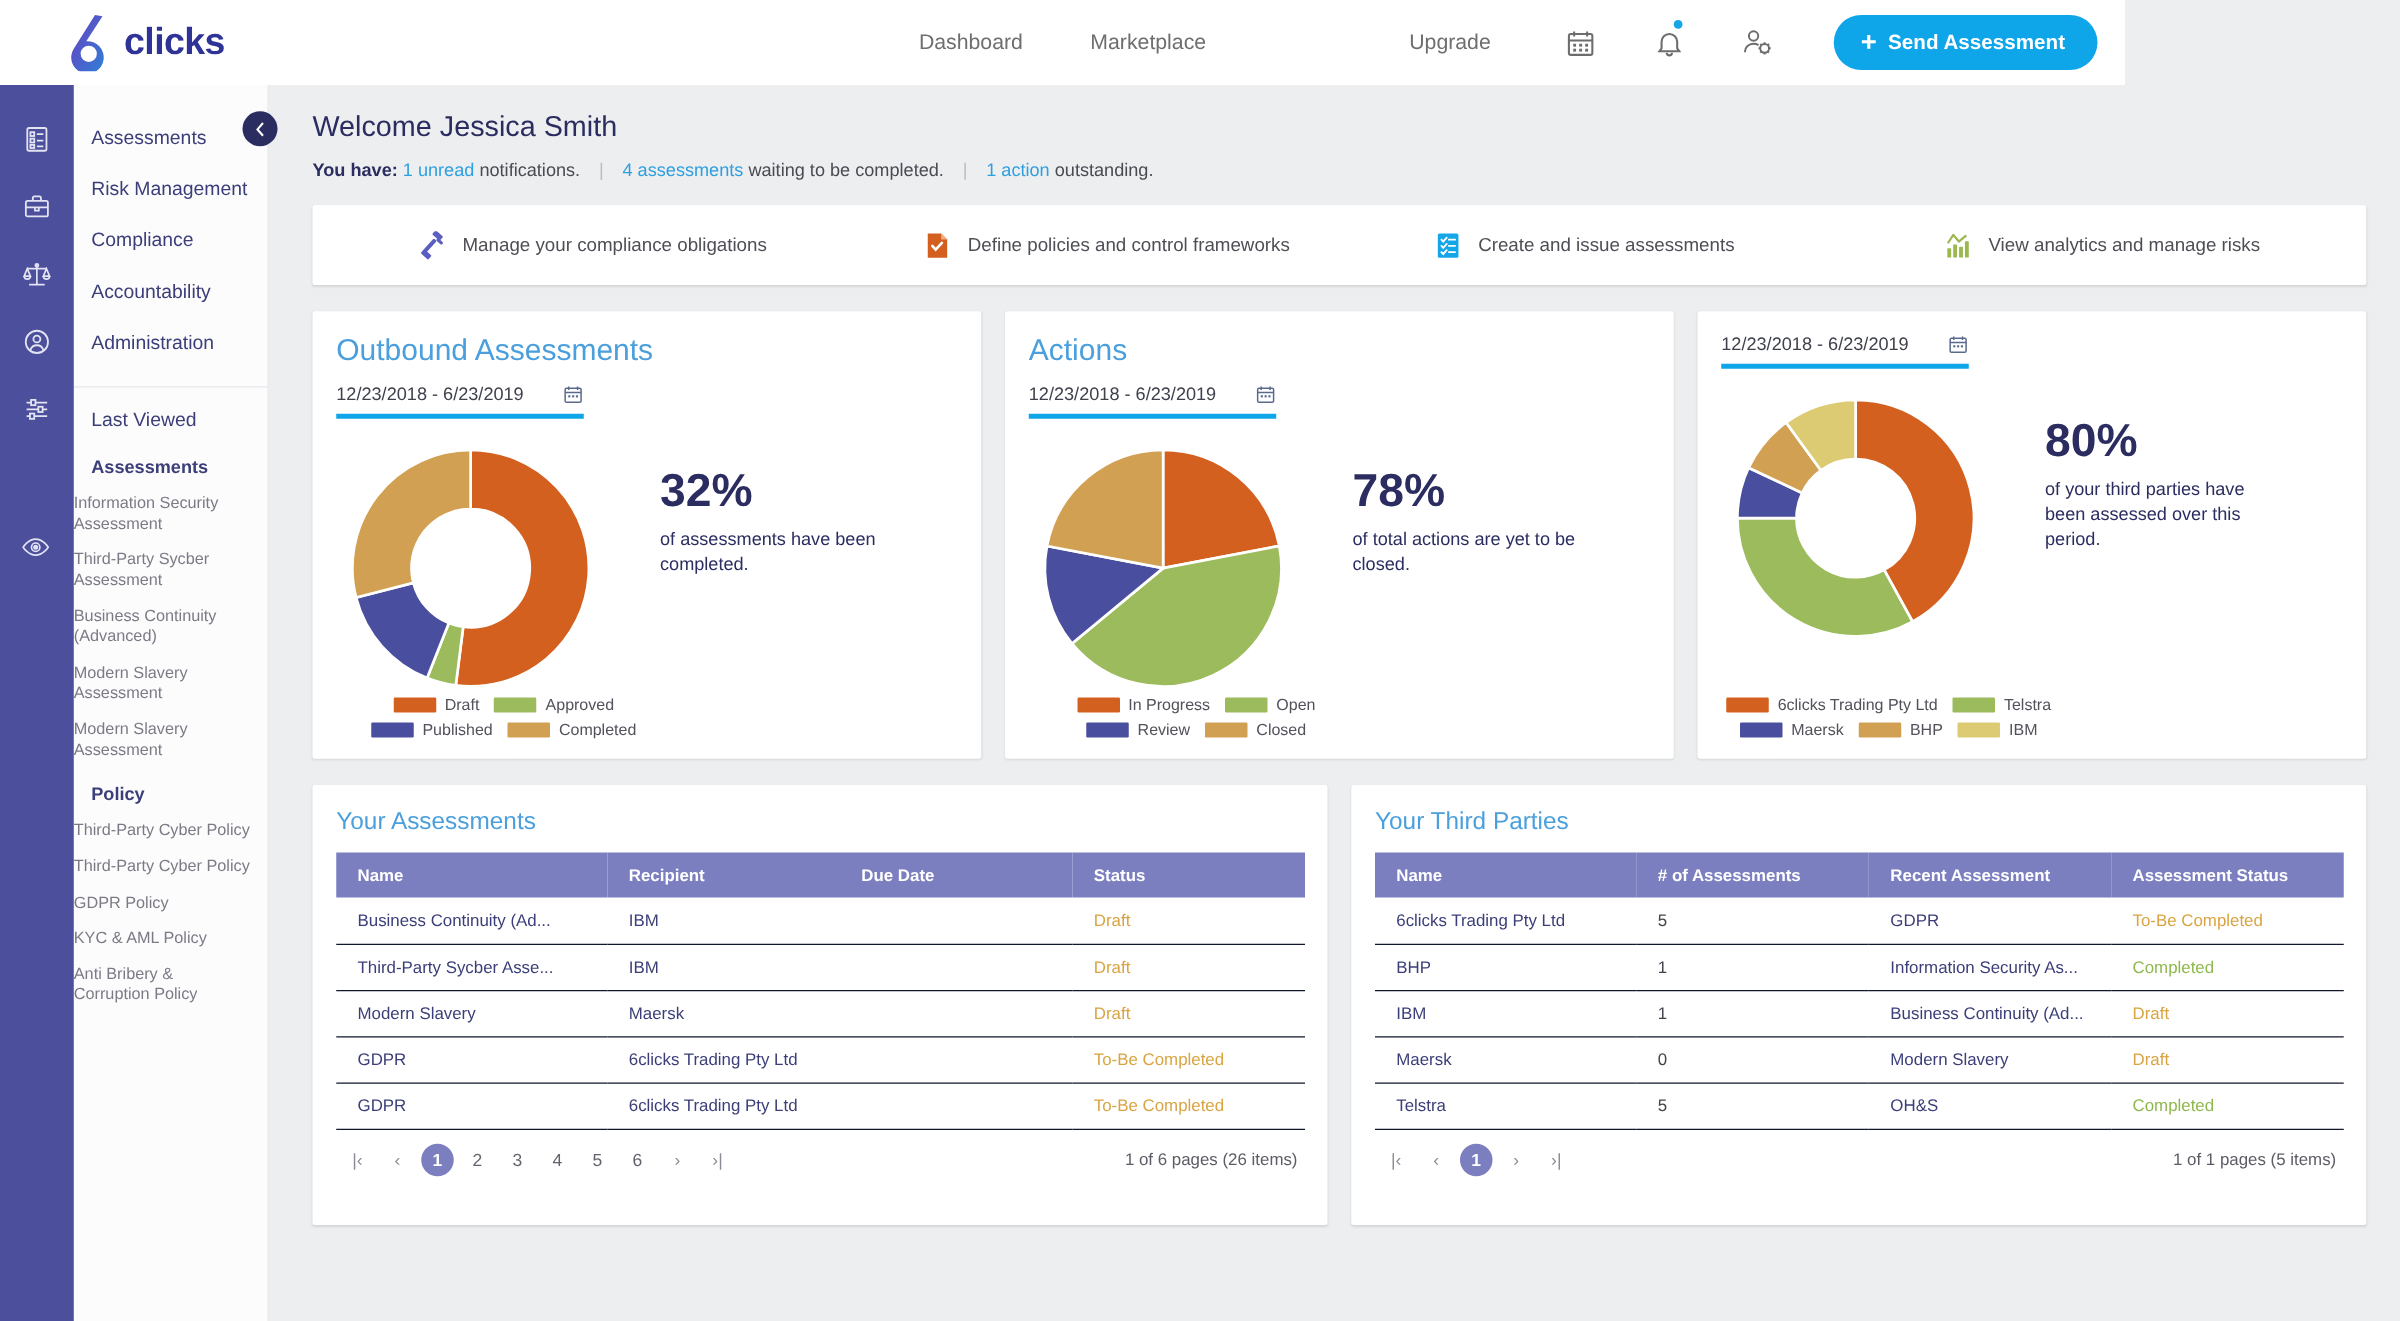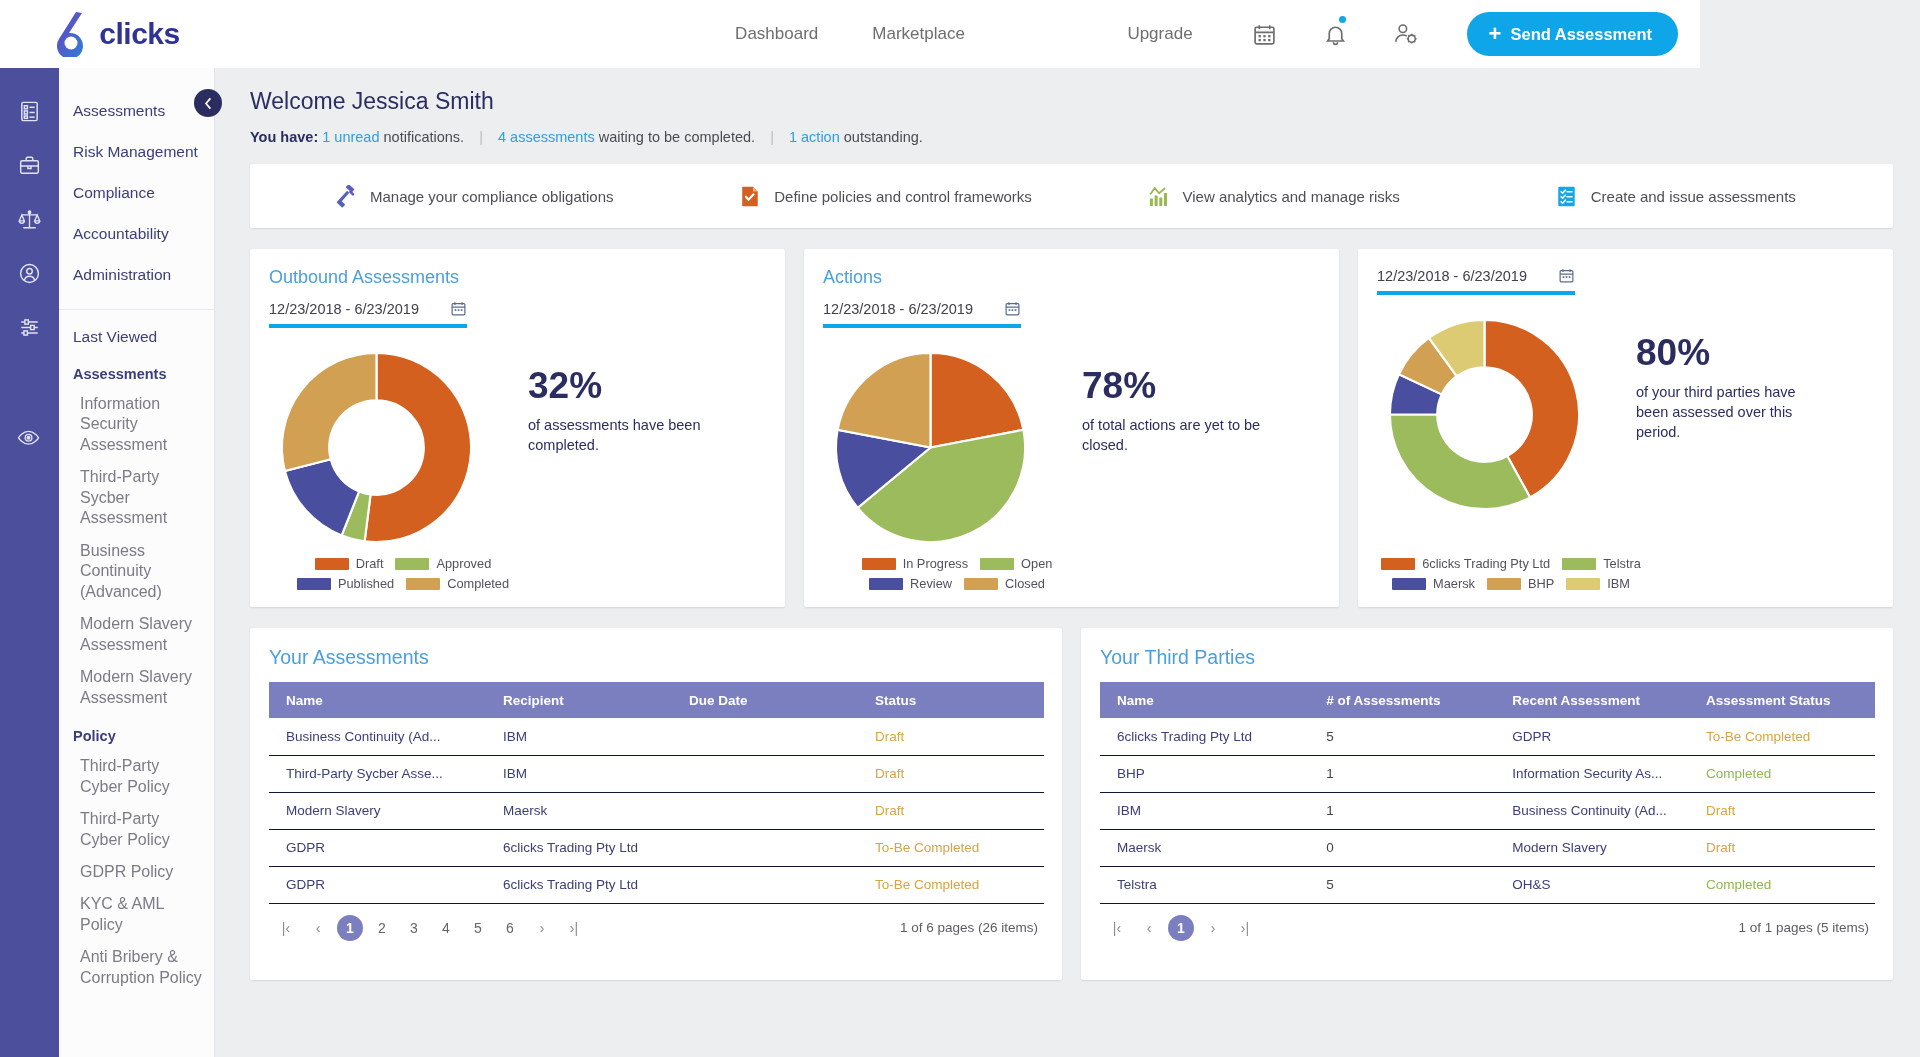--- a/index.html
+++ b/index.html
@@ -78,22 +78,22 @@
   }
   .side-sep { height: 1px; background: #e8e8ed; margin: 14px 0 12px 0; }
   .side-head {
     font-size: 15.5px; color: #3b3e78; padding: 6px 0 6px 14px; cursor: pointer;
   }
   .side-group-title {
     font-size: 14.5px; color: #3b3e78; font-weight: bold;
     padding: 14px 0 6px 14px;
   }
   .side-sub {
-    font-size: 16px; color: #7b7b86; line-height: 1.28;
-    padding: 6px 12px 6px 21px; cursor: pointer;
+    font-size: 13px; color: #7b7b86; line-height: 1.28;
+    padding: 6px 12px 6px 0; cursor: pointer;
   }
   .collapse-btn {
     position: absolute; top: 89px; left: 194px; width: 28px; height: 28px;
     border-radius: 50%; background: #2b2d60; color: #fff; z-index: 50;
     display: flex; align-items: center; justify-content: center;
     font-size: 13px; cursor: pointer; border: none;
   }
 
   
   .main {
@@ -126,21 +126,21 @@
   .quick-item:nth-child(4) { padding-left: 70px; }
   .quick-label { font-size: 15px; color: #4e4e56; white-space: nowrap; }
 
   
   .cards-row { display: flex; gap: 19px; margin-bottom: 21px; }
   .chart-card {
     flex: 1; background: #fff; border-radius: 2px;
     box-shadow: 0 1px 2px rgba(0,0,0,.10);
     padding: 18px 22px 16px 19px; height: 358px; position: relative;
   }
-  .card-title { font-size: 18px; color: #4a9fdc; margin-bottom: 12px; }
+  .card-title { font-size: 24px; color: #4a9fdc; margin-bottom: 12px; }
   .date-row {
     display: flex; align-items: center; justify-content: space-between;
     width: 198px; border-bottom: 4px solid #0ea5e9; padding-bottom: 7px;
     margin-bottom: 12px; cursor: pointer;
   }
   .date-text { font-size: 14.5px; color: #3f414c; }
   .cal-ico { color: #5a6a8e; display: flex; }
   .chart-body { display: flex; }
   .chart-holder { width: 235px; position: relative; }
   .chart-svg { display: block; }
@@ -370,44 +370,44 @@
       <svg width="23" height="23" viewBox="0 0 24 24">
         <path d="M4.4 1.8h11.2l5 5v15.4H4.4z" fill="#d4601f"></path>
         <path d="M15.6 1.8l5 5h-5z" fill="#f0ad82"></path>
         <path d="M8.2 12.2l2.8 3.1 5.2-5.6" stroke="#fff" stroke-width="2.2" fill="none" stroke-linecap="round"></path>
       </svg>
       <span class="quick-label">Define policies and control frameworks</span>
     </div>
 
     <div class="quick-item">
       <svg width="23" height="23" viewBox="0 0 24 24">
-        <g fill="#9ab84e">
-          <rect x="3.0" y="14.2" width="3.2" height="7.8" rx="0.5"></rect>
-          <rect x="7.9" y="11.0" width="3.2" height="11.0" rx="0.5"></rect>
-          <rect x="12.8" y="13.0" width="3.2" height="9.0" rx="0.5"></rect>
-          <rect x="17.7" y="8.4" width="3.2" height="13.6" rx="0.5"></rect>
-        </g>
-        <path d="M3.4 10.0L8.0 3.0l4.6 5.6 6.2-5.2" stroke="#9ab84e" stroke-width="1.8" fill="none" stroke-linejoin="round"></path>
-      </svg>
-      <span class="quick-label">View analytics and manage risks</span>
-    </div>
-
-    <div class="quick-item">
-      <svg width="23" height="23" viewBox="0 0 24 24">
         <rect x="3.4" y="1.8" width="17.2" height="20.4" rx="1.4" fill="#14a7e8"></rect>
         <g stroke="#fff" stroke-width="1.6" fill="none" stroke-linecap="round">
           <path d="M6.4 7.0l1.5 1.6 2.9-3.2"></path>
             <path d="M12.6 7.0h5.2"></path>
           <path d="M6.4 12.2l1.5 1.6 2.9-3.2"></path>
             <path d="M12.6 12.2h5.2"></path>
           <path d="M6.4 17.4l1.5 1.6 2.9-3.2"></path>
             <path d="M12.6 17.4h5.2"></path>
         </g>
       </svg>
       <span class="quick-label">Create and issue assessments</span>
+    </div>
+
+    <div class="quick-item">
+      <svg width="23" height="23" viewBox="0 0 24 24">
+        <g fill="#9ab84e">
+          <rect x="3.0" y="14.2" width="3.2" height="7.8" rx="0.5"></rect>
+          <rect x="7.9" y="11.0" width="3.2" height="11.0" rx="0.5"></rect>
+          <rect x="12.8" y="13.0" width="3.2" height="9.0" rx="0.5"></rect>
+          <rect x="17.7" y="8.4" width="3.2" height="13.6" rx="0.5"></rect>
+        </g>
+        <path d="M3.4 10.0L8.0 3.0l4.6 5.6 6.2-5.2" stroke="#9ab84e" stroke-width="1.8" fill="none" stroke-linejoin="round"></path>
+      </svg>
+      <span class="quick-label">View analytics and manage risks</span>
     </div>
   </div>
 
   <div class="cards-row">
 
     <div class="chart-card">
       <div class="card-title">Outbound Assessments</div>
       <div class="date-row">
         <span class="date-text">12/23/2018 - 6/23/2019</span>
         <span class="cal-ico">

